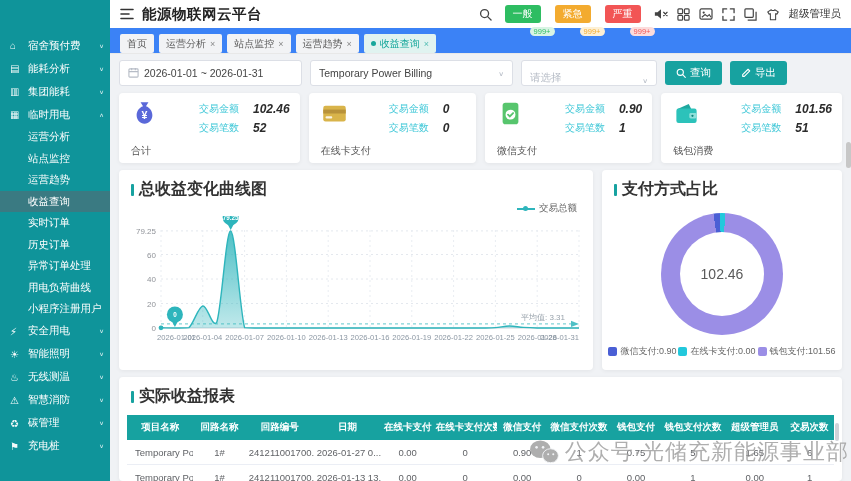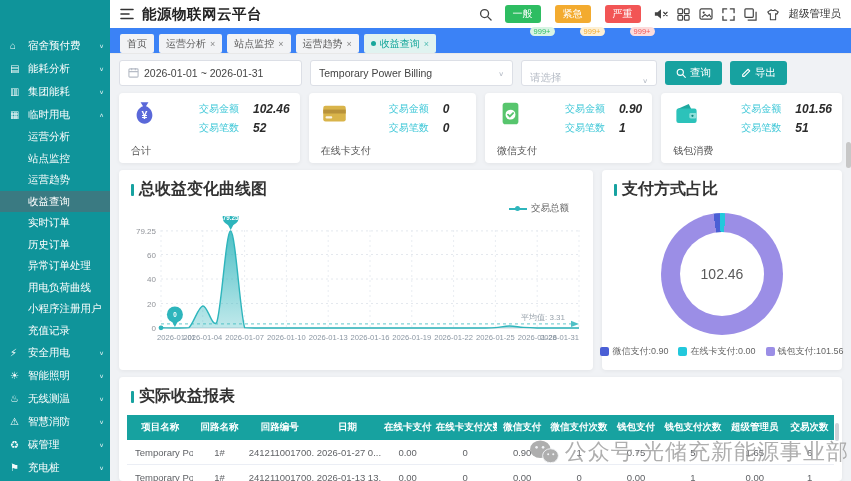--- a/index.html
+++ b/index.html
@@ -51,31 +51,31 @@
   .sc-right{flex:1;display:flex;flex-direction:column;justify-content:flex-start;gap:5px;padding-top:2px;}
   .sc-row{display:flex;align-items:center;gap:8px;}
   .sc-label{color:#41c8d8;font-size:10px;width:46px;}
   .sc-val{font-weight:bold;font-style:italic;font-size:12px;color:#2b2b2b;}
   
   .charts-row{display:flex;gap:9px;margin-bottom:7px;}
   .panel{background:#fff;border-radius:4px;box-shadow:0 1px 4px rgba(0,0,0,.06);position:relative;}
   .panel-title{display:flex;align-items:center;gap:5px;font-size:16px;font-weight:bold;color:#333;padding:9px 12px 2px 12px;}
   .tbar{width:3px;height:12px;background:#17a2a0;border-radius:1px;display:inline-block;}
   .line-panel{flex:1;height:200px;min-width:0;}
-  .legend{position:absolute;top:32px;right:24px;display:flex;align-items:center;gap:4px;font-size:9.5px;color:#666;cursor:pointer;}
+  .legend{position:absolute;top:32px;right:16px;display:flex;align-items:center;gap:4px;font-size:9.5px;color:#666;cursor:pointer;}
   .leg-line{width:18px;height:2px;background:#2eb5bc;position:relative;display:inline-block;}
   .leg-line:after{content:"";position:absolute;left:6px;top:-2px;width:5px;height:5px;border-radius:50%;background:#2eb5bc;}
   #linechart{padding:14px 4px 0 6px;}
   .pie-panel{width:240px;min-width:240px;height:200px;display:flex;flex-direction:column;}
   .donut-wrap{flex:1;display:flex;align-items:center;justify-content:center;}
   .donut{width:122px;height:122px;border-radius:50%;position:relative;}
   .donut:after{content:"";position:absolute;inset:19px;background:#fff;border-radius:50%;}
   .donut-center{position:absolute;inset:0;display:flex;align-items:center;justify-content:center;
     font-size:14px;color:#5a5a5a;z-index:2;}
-  .pie-legend{display:flex;justify-content:center;gap:10px;padding-bottom:12px;font-size:9px;color:#666;flex-wrap:nowrap;}
+  .pie-legend{display:flex;justify-content:center;gap:2px;padding-bottom:12px;font-size:9px;color:#666;flex-wrap:nowrap;}
   .pl-item{display:flex;align-items:center;gap:3px;cursor:pointer;white-space:nowrap;}
   .pl-sq{width:9px;height:9px;border-radius:2px;display:inline-block;}
   
   .table-panel{flex:1;min-height:0;overflow:hidden;padding-bottom:4px;}
   .rtable{width:calc(100% - 16px);margin:6px 8px 0 8px;border-collapse:collapse;table-layout:fixed;}
   .rtable th{background:#17a2a0;color:#fff;font-size:9.5px;font-weight:bold;padding:6px 2px;white-space:nowrap;overflow:hidden;}
   .rtable td{font-size:9.5px;color:#606266;text-align:center;padding:6.5px 3px;border-bottom:1px solid #ebeef5;
     white-space:nowrap;overflow:hidden;background:#fff;}
   .rtable td:first-child{text-align:left;padding-left:8px;}
   .tscroll{position:absolute;right:3px;top:46px;width:4px;height:18px;background:#d0d3d8;border-radius:2px;}
@@ -112,21 +112,20 @@
       <div class="side-sub">
         <div class="side-sub-item">运营分析</div>
         <div class="side-sub-item">站点监控</div>
         <div class="side-sub-item">运营趋势</div>
         <div class="side-sub-item active">收益查询</div>
         <div class="side-sub-item">实时订单</div>
         <div class="side-sub-item">历史订单</div>
         <div class="side-sub-item">异常订单处理</div>
         <div class="side-sub-item">用电负荷曲线</div>
         <div class="side-sub-item">小程序注册用户</div>
-        <div class="side-sub-item">充值记录</div>
       </div>
       <div class="side-item">
         <span class="s-ico">⚡</span>
         <span class="s-label">安全用电</span>
         <span class="s-chev">∨</span>
       </div>
       <div class="side-item">
         <span class="s-ico">☀</span>
         <span class="s-label">智能照明</span>
         <span class="s-chev">∨</span>

